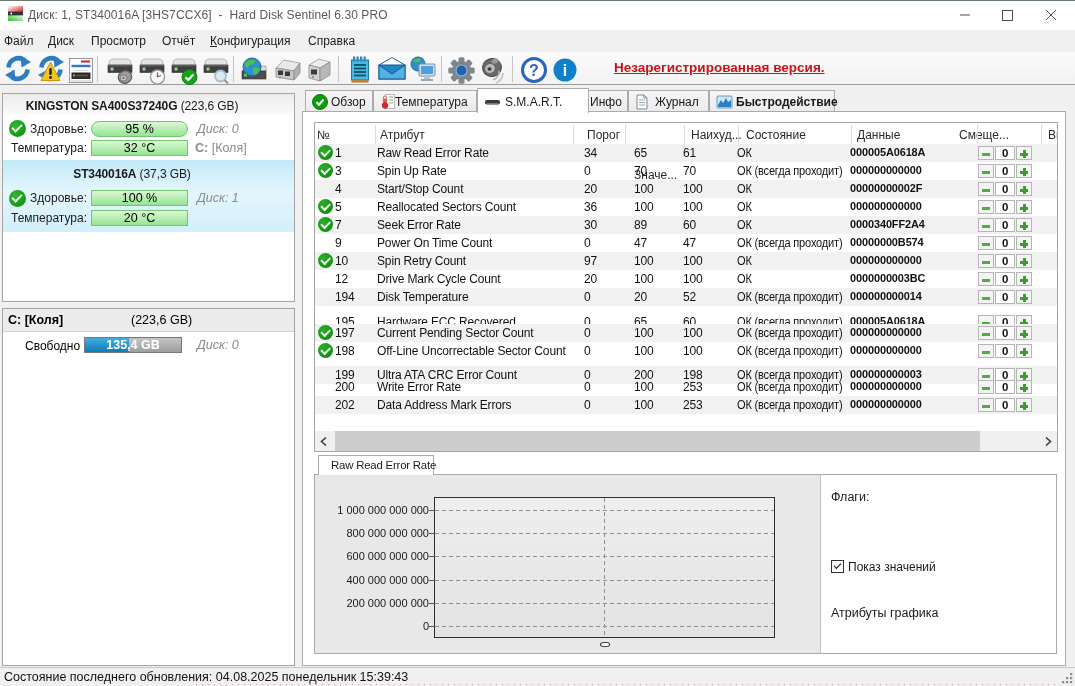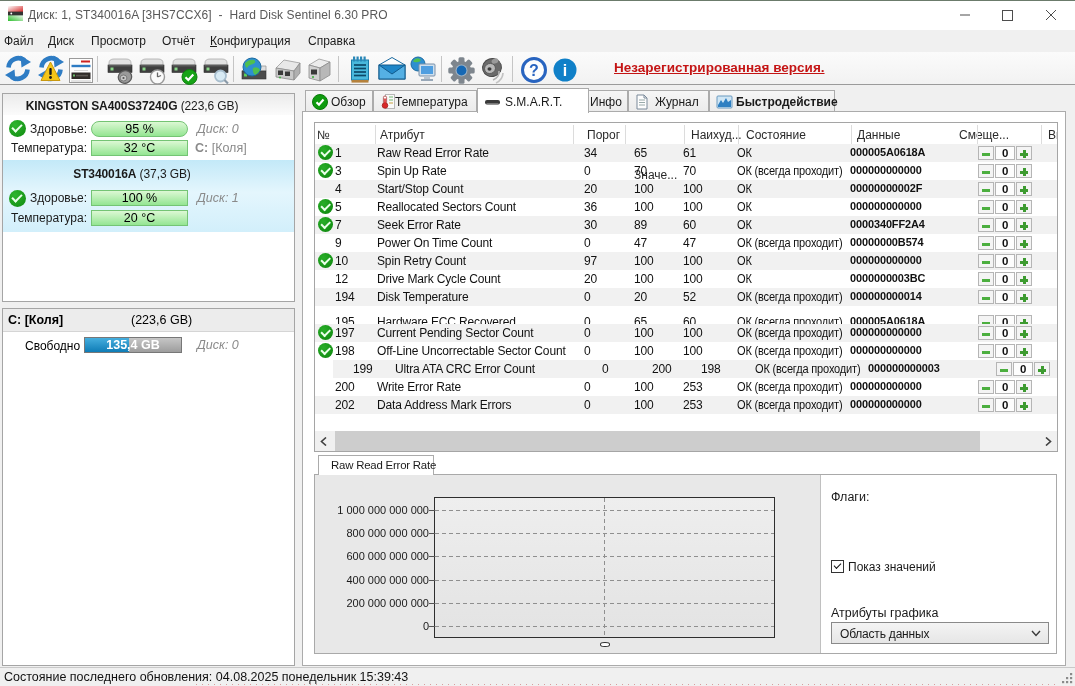--- a/index.html
+++ b/index.html
@@ -524,21 +524,21 @@
         <div class="cell" style="left:62px;">Off-Line Uncorrectable Sector Count</div>
         <div class="cell" style="left:269px;">0</div>
         <div class="cell" style="left:319px;">100</div>
         <div class="cell" style="left:368px;">100</div>
         <div class="cell" style="left:422px; font-size:12px; letter-spacing:-0.2px; transform:scaleX(0.92); transform-origin:0 0; white-space:nowrap;">ОК (всегда проходит)</div>
         <div class="cell" style="left:535px; font-weight:bold; font-size:11.5px; letter-spacing:-0.1px; transform:scaleX(0.95); transform-origin:0 0;">000000000000</div>
         <div class="minus" style="left:663px;"></div>
         <div class="zero" style="left:680px;">0</div>
         <div class="plus" style="left:701px;"></div>
       </div>
-      <div class="row odd" style="top:237px;margin-left:18px;">
+      <div class="row odd" style="top:243px;">
         <div class="cell" style="left:20px;">199</div>
         <div class="cell" style="left:62px;">Ultra ATA CRC Error Count</div>
         <div class="cell" style="left:269px;">0</div>
         <div class="cell" style="left:319px;">200</div>
         <div class="cell" style="left:368px;">198</div>
         <div class="cell" style="left:422px; font-size:12px; letter-spacing:-0.2px; transform:scaleX(0.92); transform-origin:0 0; white-space:nowrap;">ОК (всегда проходит)</div>
         <div class="cell" style="left:535px; font-weight:bold; font-size:11.5px; letter-spacing:-0.1px; transform:scaleX(0.95); transform-origin:0 0;">000000000003</div>
         <div class="minus" style="left:663px;"></div>
         <div class="zero" style="left:680px;">0</div>
         <div class="plus" style="left:701px;"></div>
@@ -606,26 +606,20 @@
       <div class="gline" style="top:151px;"></div>
       <div style="position:absolute; left:114px; top:151px; width:6px; height:1px; background:#555;"></div>
     </div>
  <div id="flags">
    <div class="abs" style="left:0; top:15px;">Флаги:</div>
    <div class="abs" style="left:0; top:85px; width:13px; height:13px; border:1px solid #333; background:#fff;">
         <span style="position:absolute; left:2px; top:2px; width:7px; height:4px; border-left:1.6px solid #111; border-bottom:1.6px solid #111; transform:rotate(-45deg);"></span>
       </div>
    <div class="abs" style="left:17px; top:85px; font-size:12px;">Показ значений</div>
    <div class="abs" style="left:0; top:131px;">Атрибуты графика</div>
-   <div class="abs" style="left:0; top:147px; width:218px; height:22px; border:1px solid #8a8a8a; background:linear-gradient(180deg,#f4f4f4,#e6e6e6);">
-        <span style="position:absolute; left:8px; top:4px; font-size:12px; letter-spacing:-0.2px;">Область данных</span>
-        <svg style="position:absolute; right:7px; top:7px;" width="10" height="8">
-          <path d="M1 1 L5 5.5 L9 1" fill="none" stroke="#3a3a3a" stroke-width="1.4"></path>
-        </svg>
-      </div>
  </div>
 </div>
 
 <div class="abs" id="statusbar">
     <span style="position:absolute; left:4px; top:2px;">Состояние последнего обновления: 04.08.2025 понедельник 15:39:43</span>
   </div>
 
 <svg class="abs" style="left:1060px; top:671px;" width="15" height="15">
     <rect x="10" y="2" width="2.2" height="2.2" fill="#8a8a8a"></rect>
     <rect x="6" y="6" width="2.2" height="2.2" fill="#8a8a8a"></rect>

